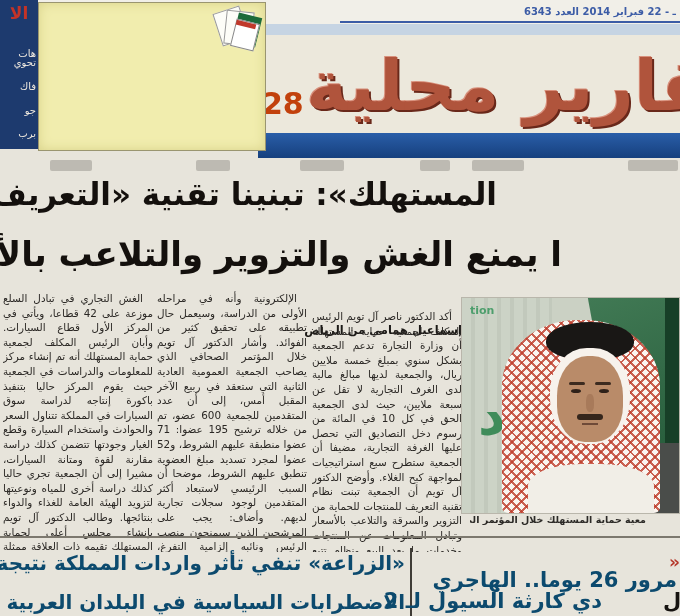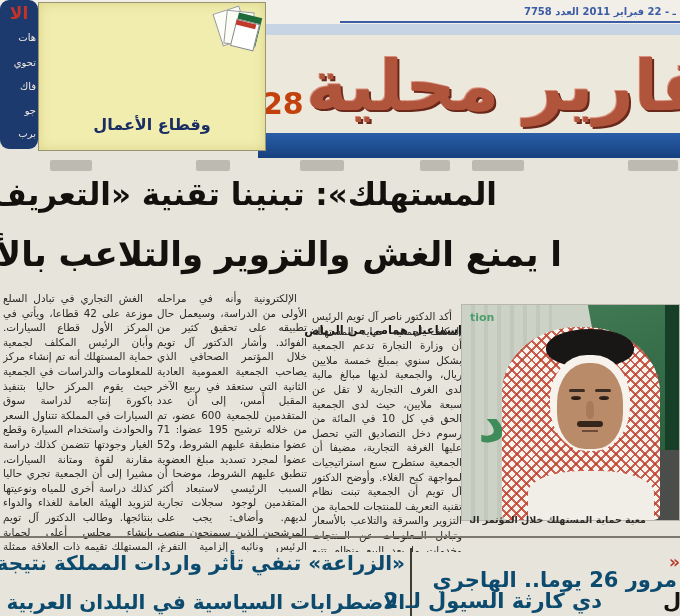--- a/index.html
+++ b/index.html
@@ -18,21 +18,21 @@
   .date-line{right:4px;top:6px;color:#3c5ca6;font-size:10px;font-weight:bold;direction:rtl;white-space:nowrap;}
   .date-rule{left:340px;top:21px;width:340px;height:2px;background:#3c5ca6;}
   .brand{right:8px;top:50px;color:#ad4a38;font-size:21px;font-weight:bold;text-shadow:1px 1px 0 #6e2417;white-space:nowrap;}
   .section-title{
     left:306px;top:44px;font-size:70px;line-height:1.2;font-weight:bold;color:#b0543c;
     white-space:nowrap;text-shadow:2px 2px 0 #69281a, -1px -1px 0 #d8907c;
     direction:rtl;
   }
   .page-number{left:262px;top:86px;color:#c2410c;font-size:30px;font-weight:bold;}
   
-  .ad-side{left:0;top:0;width:38px;height:149px;background:#1d3a6e;border-radius:9px;}
+  .ad-side{left:0;top:0;width:38px;height:149px;background:#1d3a6e;}
   .ad-side-logo{left:2px;top:3px;width:34px;color:#c33327;font-size:17px;font-weight:bold;text-align:center;}
   .ad-side-line{left:0;width:36px;color:#efe9df;font-size:10px;text-align:right;padding-right:4px;white-space:nowrap;}
   .ad-box{
     left:38px;top:2px;width:226px;height:147px;background:#f1edae;
     border:1px solid #9a9570;box-shadow:inset 0 0 12px #d8d28a;
   }
   .ad-line{position:absolute;width:100%;text-align:center;color:#1b2e63;font-weight:bold;font-size:16px;white-space:nowrap;}
   .ad-logo{position:absolute;right:6px;top:4px;width:46px;height:44px;}
   .ad-logo .paper{position:absolute;background:#fdfdf8;border:1px solid #999;width:26px;height:32px;}
   .ad-logo .p1{right:14px;top:2px;transform:rotate(-18deg);}
@@ -48,21 +48,21 @@
   .hl2{right:118px;top:234px;font-size:34px;}
   
   .byline{right:218px;top:287px;width:130px;font-size:11.5px;font-weight:bold;color:#1c1a17;white-space:nowrap;margin-top:36px;}
   .col{top:291px;width:150px;height:261px;overflow:hidden;font-size:10.4px;line-height:14.6px;
        color:#2a2724;text-align:justify;direction:rtl;}
   .col1{right:218px;top:309px;height:243px;}
   .col2{right:373px;}
   .col3{right:527px;}
   .col p{margin:0;text-indent:10px;}
   
-  .photo{right:0;top:304px;width:217px;height:215px;background:#cbd1c4;overflow:hidden;border:1px solid #b9b6ab;}
+  .photo{right:0;top:297px;width:217px;height:215px;background:#cbd1c4;overflow:hidden;border:1px solid #b9b6ab;}
   .ph-curtain{position:absolute;left:0;top:0;width:90px;height:215px;
     background:repeating-linear-gradient(90deg,#ccd3c6 0 9px,#c2c9bc 9px 13px);}
   .ph-wedge{position:absolute;left:0;top:0;width:217px;height:215px;
     background:linear-gradient(160deg,#47805a,#1f5434);
     clip-path:polygon(58% 0,100% 0,100% 100%,76% 100%);}
   .ph-wedge2{position:absolute;right:0;top:0;width:14px;height:215px;background:#173f27;}
   .ph-dark{position:absolute;right:0;bottom:0;width:34px;height:70px;background:#4a4d4a;}
   .ph-watermark{position:absolute;left:8px;top:6px;color:#4d9e6c;font-size:11px;font-weight:bold;direction:ltr;}
   .ph-letter{position:absolute;left:16px;top:86px;color:#3f8c5a;font-size:54px;font-weight:bold;}
   .ghutra{position:absolute;left:40px;top:22px;width:158px;height:193px;
@@ -95,42 +95,41 @@
 </head>
 <body>
 
 <div id="page">
 
   <div class="abs band-top"></div>
   <div class="abs band-skyblue"></div>
   <div class="abs band-cream"></div>
   <div class="abs band-blue"></div>
 
-  <div class="abs date-line">ـ - 22 فبراير 2011 العدد 7758</div>
+  <div class="abs date-line">ـ - 22 فبراير 2014 العدد 6343</div>
   <div class="abs date-rule"></div>
   <div class="abs section-title">تقارير محلية</div>
   <div class="abs page-number">28</div>
 
   <div class="abs ad-side">
     <div class="abs ad-side-logo">الا</div>
-    <div class="abs ad-side-line" style="top:32px">هات</div>
+    <div class="abs ad-side-line" style="top:48px">هات</div>
     <div class="abs ad-side-line" style="top:57px">تحوي</div>
     <div class="abs ad-side-line" style="top:81px">فاك</div>
     <div class="abs ad-side-line" style="top:105px">جو</div>
     <div class="abs ad-side-line" style="top:128px">برب</div>
   </div>
   <div class="abs ad-box">
     <div class="ad-logo">
       <div class="paper p1"></div>
         <div class="paper p2"></div>
       <div class="green"></div>
         <div class="mini"></div>
         <div class="minihdr"></div>
     </div>
-    <div class="ad-line" style="top:112px">وقطاع الأعمال</div>
   </div>
 
   <div class="abs frag" style="left:50px;width:42px"></div>
   <div class="abs frag" style="left:196px;width:34px"></div>
   <div class="abs frag" style="left:300px;width:44px"></div>
   <div class="abs frag" style="left:420px;width:30px"></div>
   <div class="abs frag" style="left:472px;width:52px"></div>
   <div class="abs frag" style="left:628px;width:50px"></div>
 
   <div class="abs headline hl1">المستهلك»: تبنينا تقنية «التعريف بالمنتجات» ..</div>

